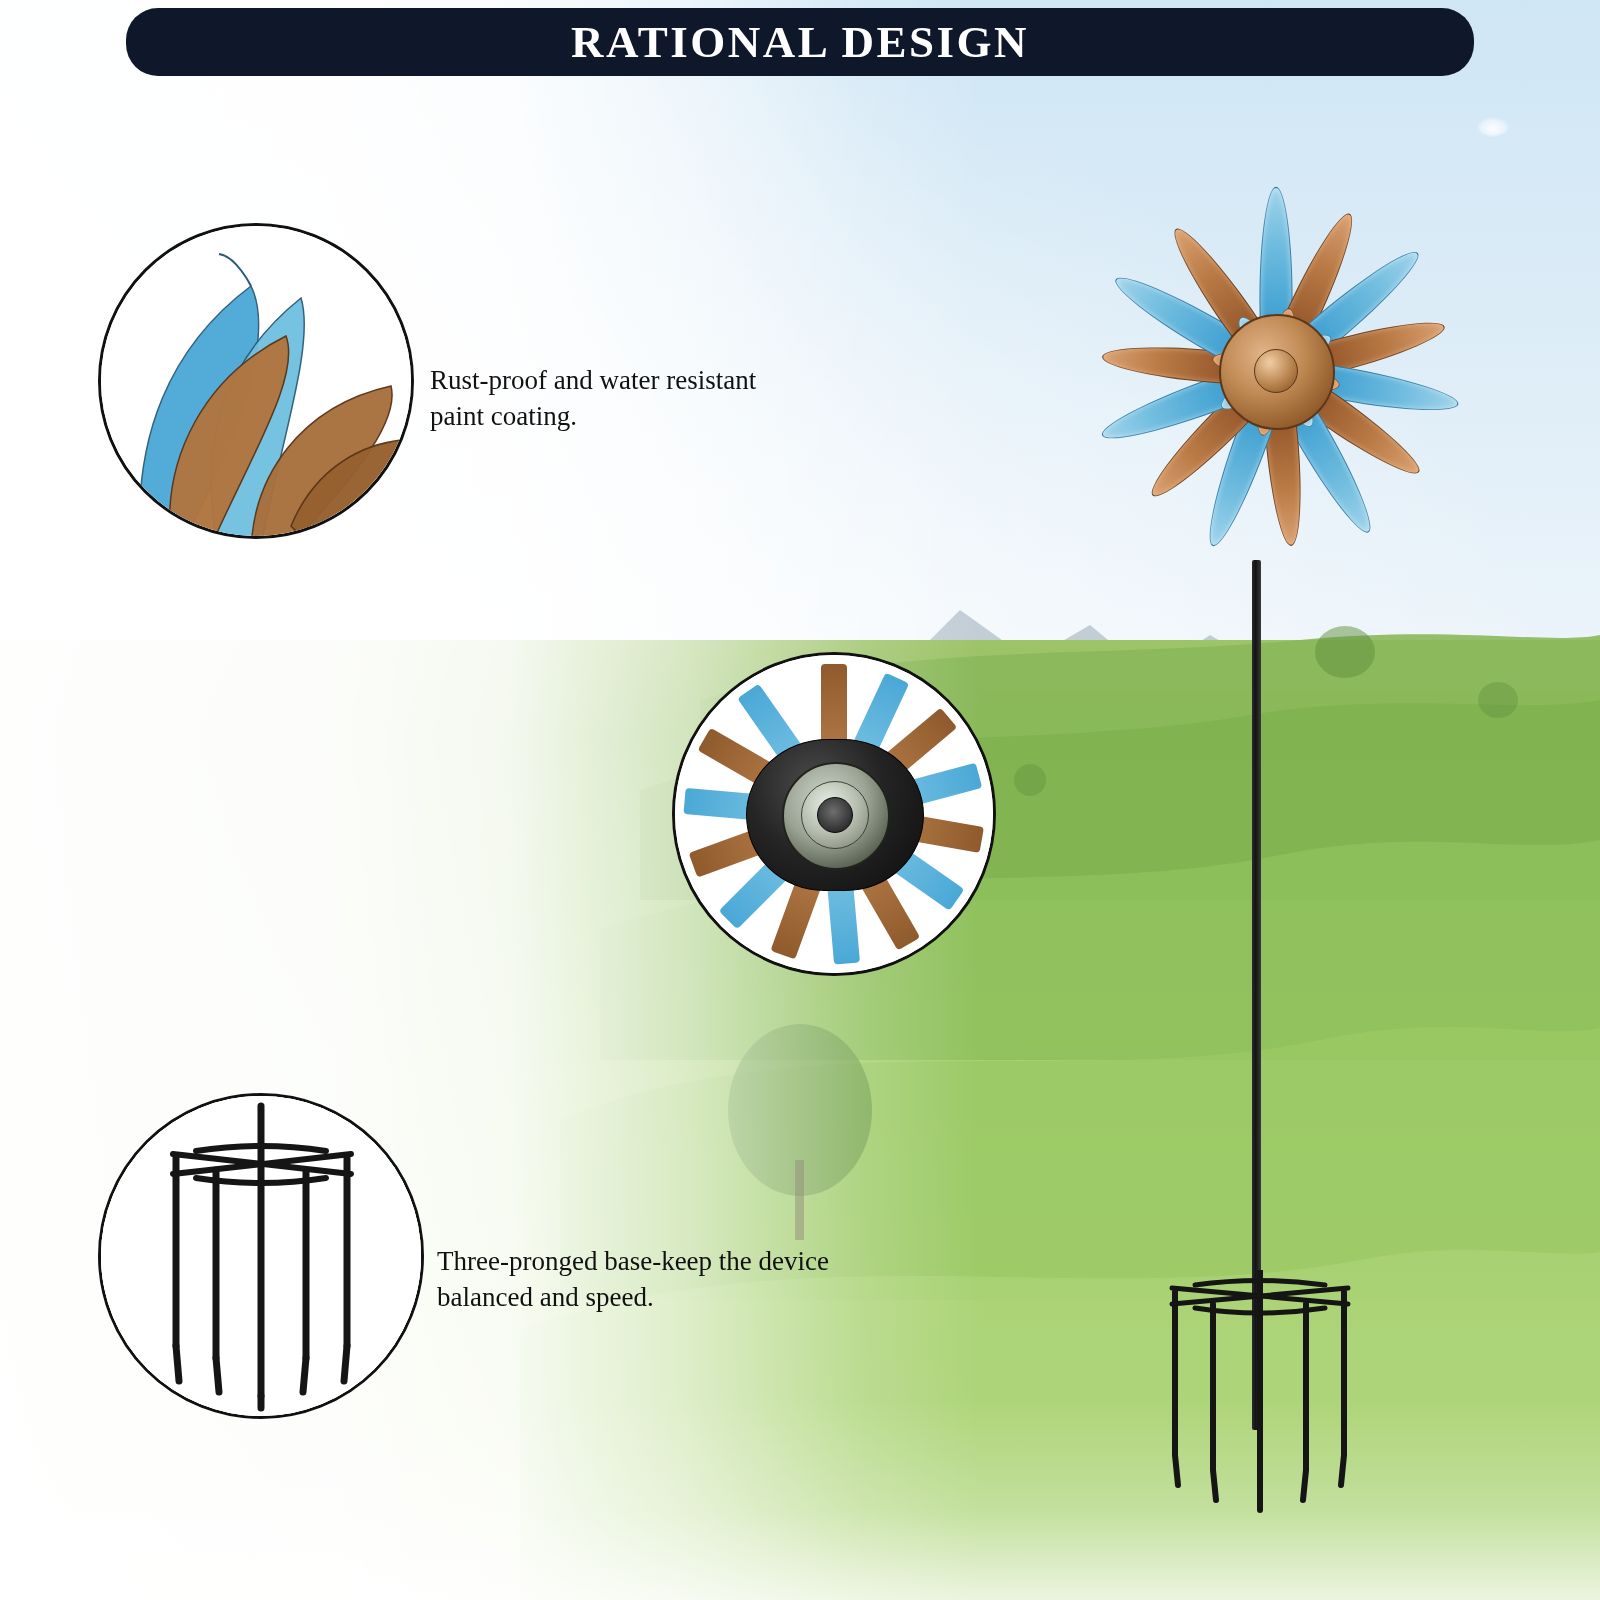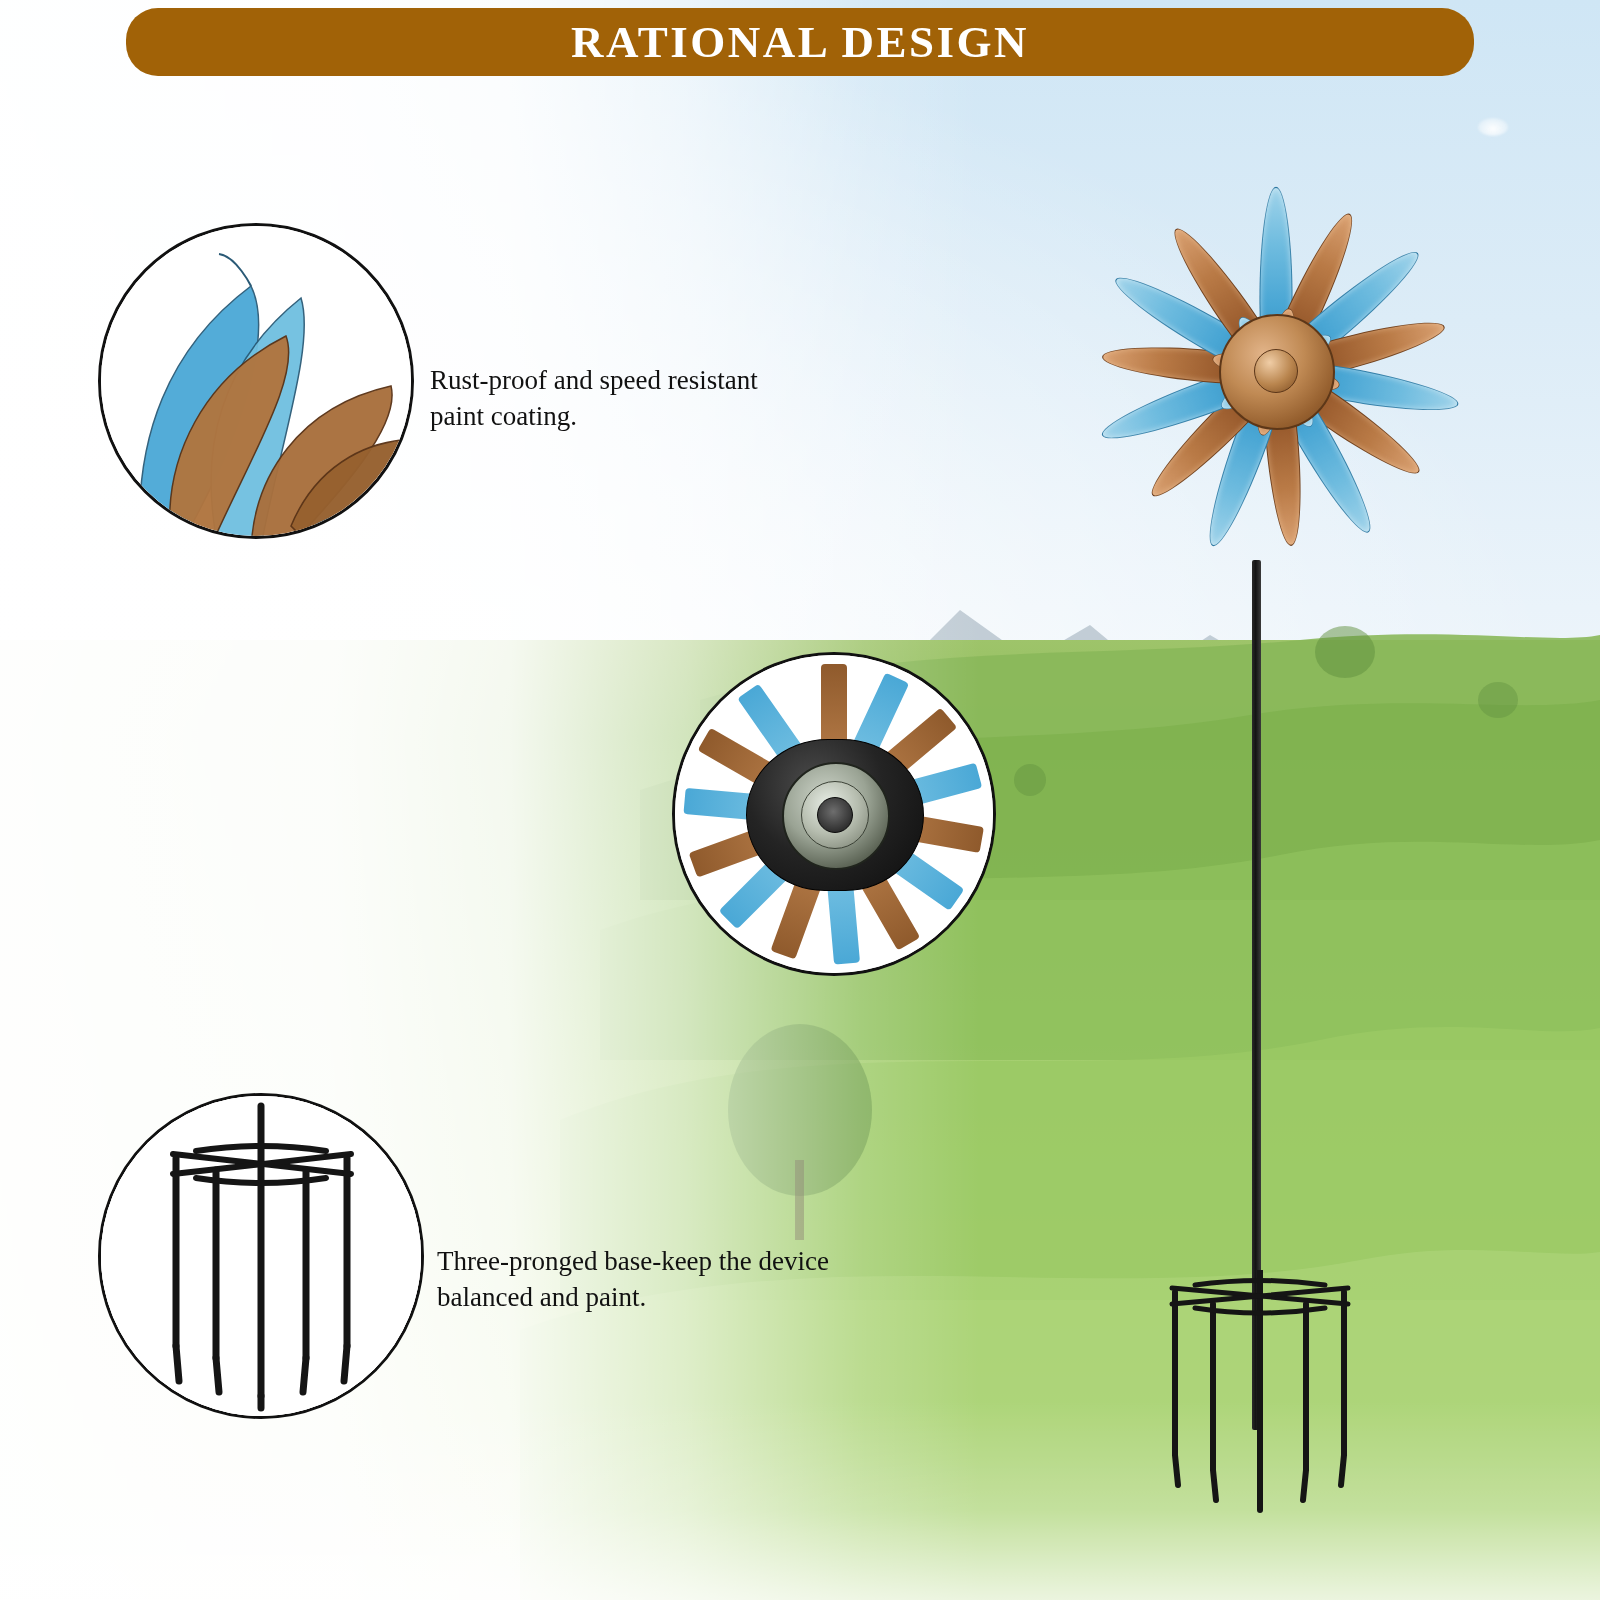--- a/index.html
+++ b/index.html
@@ -60,21 +60,21 @@
     position: absolute;
     left: 0; bottom: 0; width: 100%; height: 200px;
     background: linear-gradient(to bottom, rgba(255,255,255,0) 0%, rgba(255,255,255,0.25) 55%, rgba(255,255,255,0.75) 100%);
   }
 
   
   .header-banner {
     position: absolute;
     left: 126px; top: 8px;
     width: 1348px; height: 68px;
-    background: #a16207;
+    background: #0f172a;
     display: flex;
     align-items: center;
     justify-content: center;
     border-radius: 32px;
   }
   .header-title {
     color: #ffffff;
     font-size: 45px;
     letter-spacing: 2.5px;
     font-weight: bold;
@@ -271,21 +271,21 @@
         <path d="M70 320 C60 230, 105 150, 185 110 C200 150, 150 230, 110 320 Z" fill="#b0753f" opacity="0.97"></path>
         <path d="M150 330 C150 250, 200 180, 290 160 C300 200, 240 265, 185 325 Z" fill="#a9703d" opacity="0.97"></path>
         <path d="M190 300 C215 240, 270 205, 340 215 C330 255, 270 295, 215 325 Z" fill="#96612f" opacity="0.97"></path>
       </g>
       <g stroke="#2a5a76" stroke-width="1.5">
         <path d="M168 338 C210 285, 280 268, 350 290 C325 325, 250 350, 180 350 Z" fill="#55aedb" opacity="0.95"></path>
       </g>
       <path d="M150 60 C150 60, 135 30, 118 28" stroke="#2a5a76" stroke-width="2" fill="none"></path>
     </svg>
   </div>
-  <div class="callout-text ct-1">Rust-proof and speed resistant paint coating.</div>
+  <div class="callout-text ct-1">Rust-proof and water resistant paint coating.</div>
 
   <div class="callout callout-2">
     <div class="c2-art">
       <div class="c2-blade" style="transform:rotate(0deg);  background:linear-gradient(to bottom,#8f5a2c,#c98d57);"></div>
       <div class="c2-blade" style="transform:rotate(25deg); background:linear-gradient(to bottom,#4aa8d6,#8fd0ea);"></div>
       <div class="c2-blade" style="transform:rotate(50deg); background:linear-gradient(to bottom,#8f5a2c,#c98d57);"></div>
       <div class="c2-blade" style="transform:rotate(75deg); background:linear-gradient(to bottom,#4aa8d6,#8fd0ea);"></div>
       <div class="c2-blade" style="transform:rotate(100deg);background:linear-gradient(to bottom,#8f5a2c,#c98d57);"></div>
       <div class="c2-blade" style="transform:rotate(125deg);background:linear-gradient(to bottom,#4aa8d6,#8fd0ea);"></div>
       <div class="c2-blade" style="transform:rotate(150deg);background:linear-gradient(to bottom,#8f5a2c,#c98d57);"></div>
@@ -317,21 +317,21 @@
         <path d="M205 74 L205 262" stroke-width="7"></path>
         <path d="M205 262 L202 296" stroke-width="7"></path>
         <path d="M246 62 L246 250" stroke-width="7"></path>
         <path d="M246 250 L243 285" stroke-width="7"></path>
         <path d="M160 300 L160 312" stroke-width="7"></path>
         <path d="M95 55 Q160 45 225 55" stroke-width="6"></path>
         <path d="M95 82 Q160 92 225 82" stroke-width="6"></path>
       </g>
     </svg>
   </div>
-  <div class="callout-text ct-3">Three-pronged base-keep the device balanced and paint.</div>
+  <div class="callout-text ct-3">Three-pronged base-keep the device balanced and speed.</div>
 
   <div class="product">
     <div class="pole"></div>
 
     <div class="flower">
 
       <div class="petal blue" style="transform:rotate(0deg)   translateY(6px) scale(1.04,1.08)"></div>
       <div class="petal copper" style="transform:rotate(25deg)  translateY(6px) scale(1.02,1.02)"></div>
       <div class="petal blue" style="transform:rotate(50deg)  translateY(6px) scale(1.04,1.08)"></div>
       <div class="petal copper" style="transform:rotate(75deg)  translateY(6px) scale(1.02,1.02)"></div>

